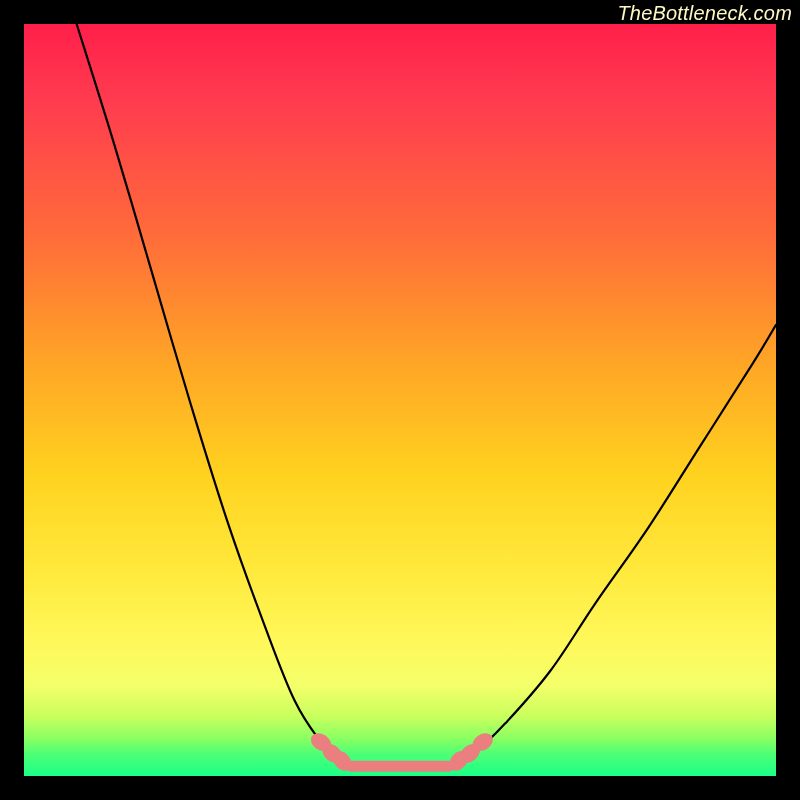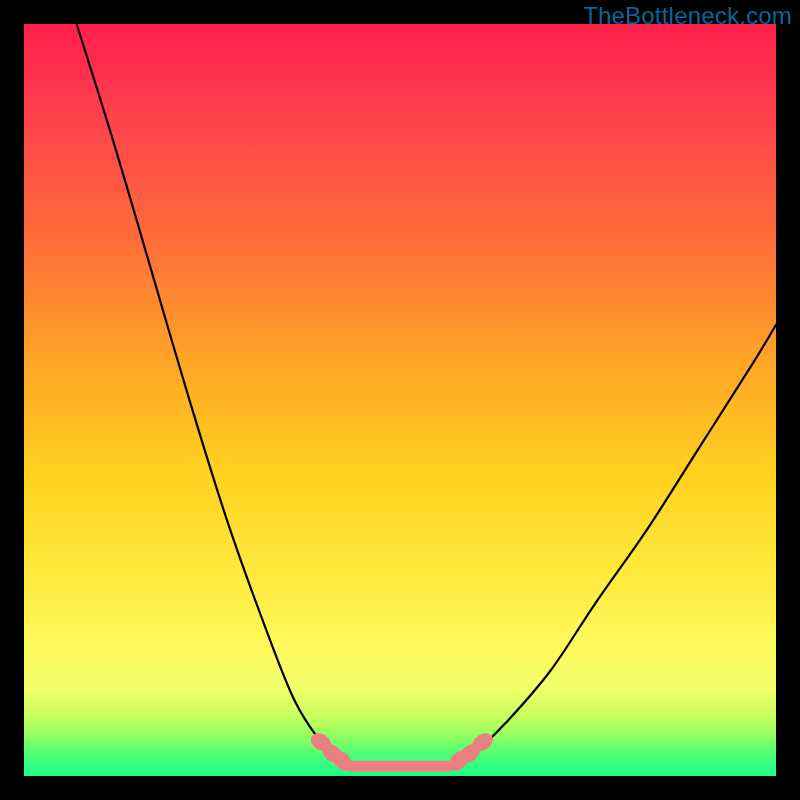--- a/index.html
+++ b/index.html
@@ -37,24 +37,25 @@
       #8aff62 95%,
       #4fff75 97%,
       #1bff87 100%
     );
     overflow: hidden;
   }
   .watermark {
     position: absolute;
     top: 2px;
     right: 8px;
-    color: #0369a1;
-    font-size: 24px;
+    color: #fef9c3;
+    font-size: 20px;
     letter-spacing: 0.2px;
     user-select: none;
+    font-style: italic;
   }
   svg.curves {
     position: absolute;
     inset: 0;
   }
   .curve-line {
     fill: none;
     stroke: #000;
     stroke-width: 2.2;
     stroke-linecap: round;

